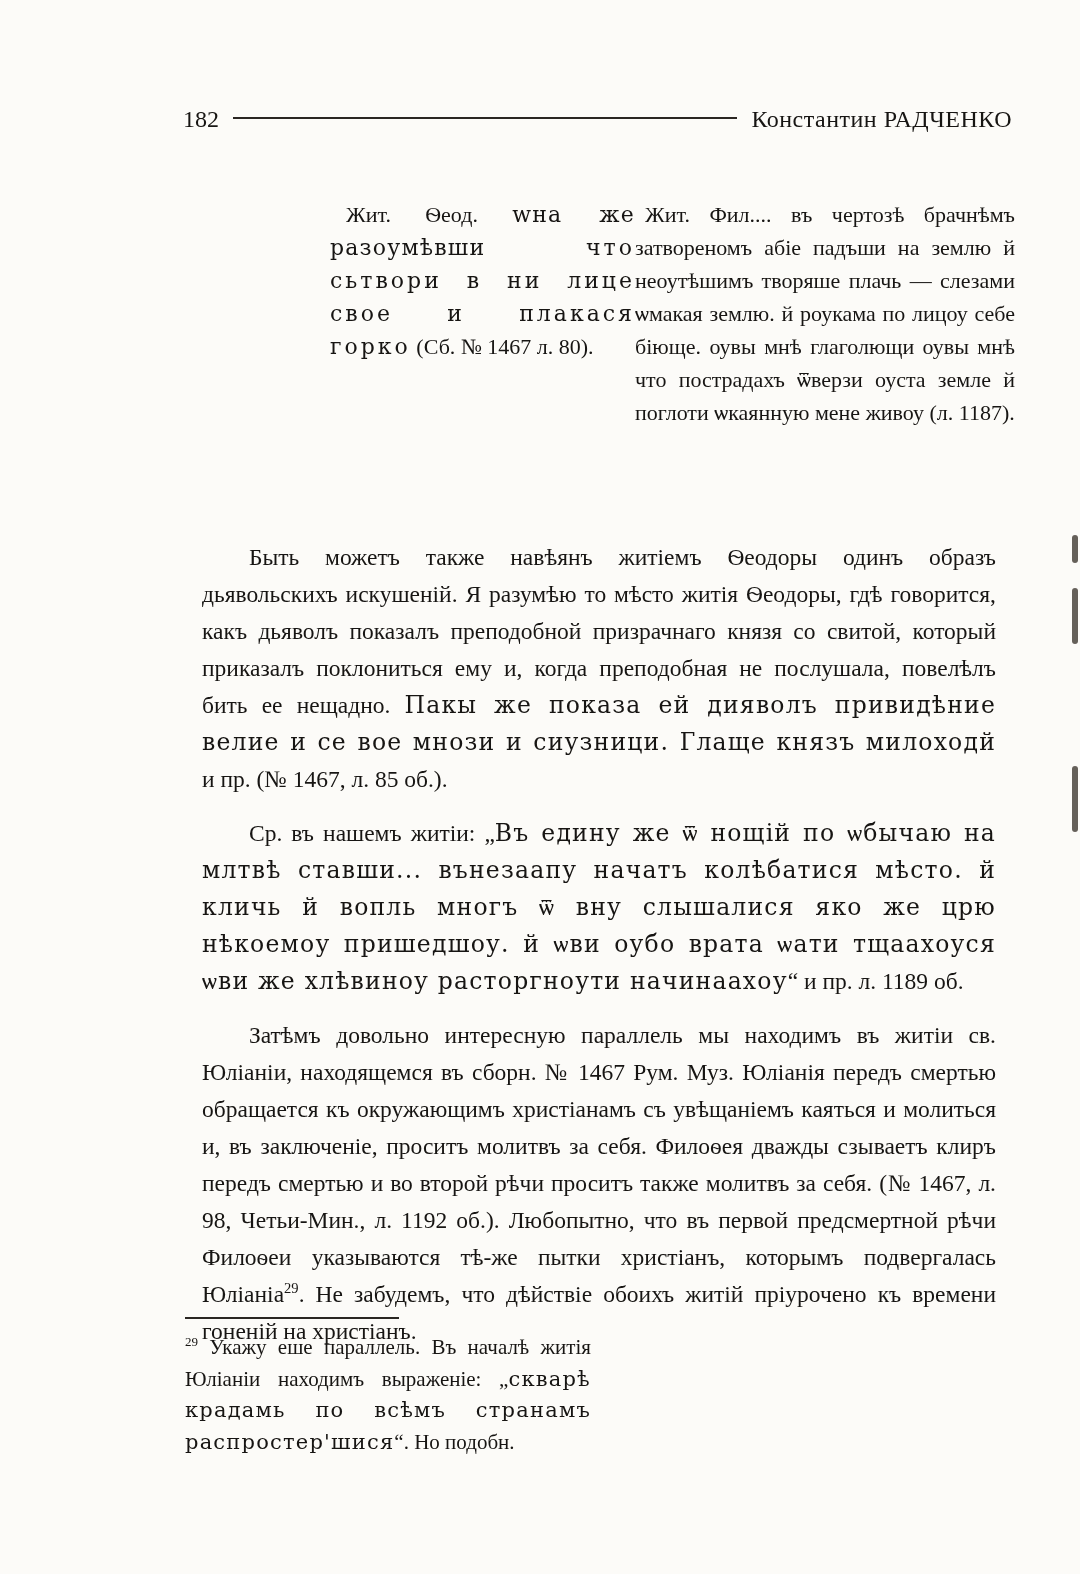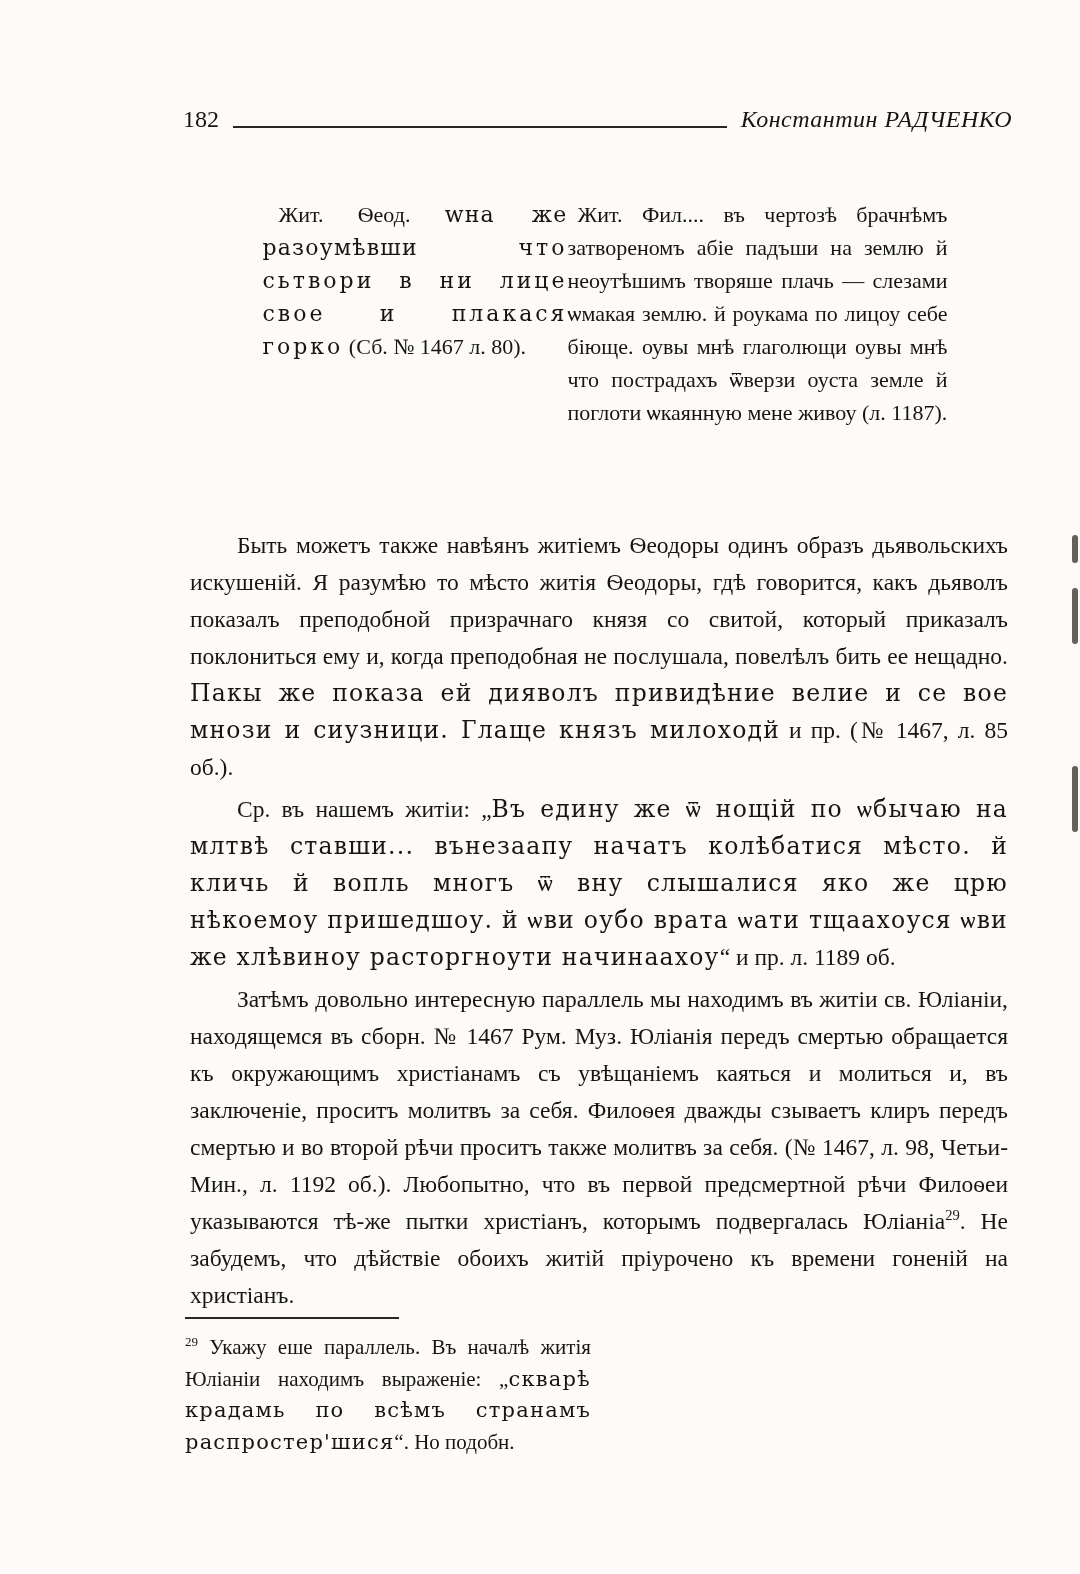--- a/index.html
+++ b/index.html
@@ -26,62 +26,61 @@
   sup.fnref{
     font-size:62%;
     line-height:0;
     vertical-align:super;
   }
 
   
   .header{
     position:absolute;
     top:106px;left:183px;right:68px;
-    display:flex;align-items:flex-end;
+    display:flex;align-items:center;
     font-size:24px;
   }
   .page-number{flex:0 0 auto;}
   .header-rule{
     flex:1 1 auto;
     border-bottom:2px solid #2a2622;
     margin:0 14px 5px 14px;
     height:1px;
   }
   .author{
     flex:0 0 auto;
-    font-style:italic;
     font-size:24px;
     letter-spacing:0.5px;
   }
 
   
   .quotes{
     position:absolute;
     top:198px;left:195px;right:65px;
     display:flex;
-    justify-content:center;
+    justify-content:flex-end;
   }
   .quote-col{
     font-size:22px;
     line-height:33px;
     text-align:justify;
   }
   .quote-left{width:305px;text-indent:16px;}
   .quote-right{width:380px;text-indent:10px;}
 
   
   .body-text{
     position:absolute;
     top:522px;left:185px;width:828px;
     font-size:23.5px;
     line-height:37px;
     text-align:justify;
   }
   .body-text p{
-    margin:5px;
+    margin:17px;
     text-indent:47px;
   }
 
   
   .footnote-rule{
     position:absolute;
     top:1317px;left:185px;width:214px;
     border-top:2px solid #2a2622;
   }
   .footnotes{

